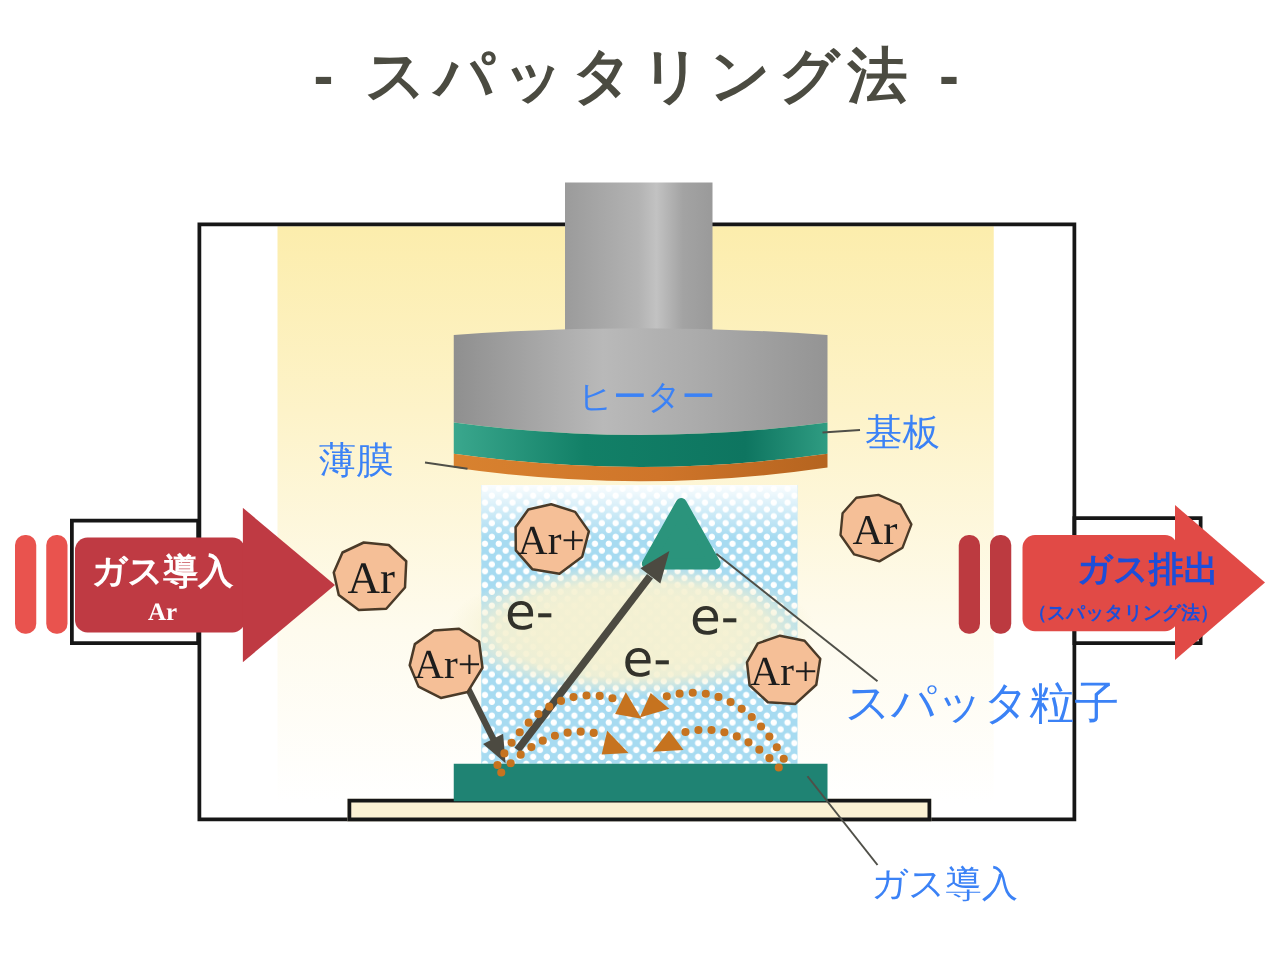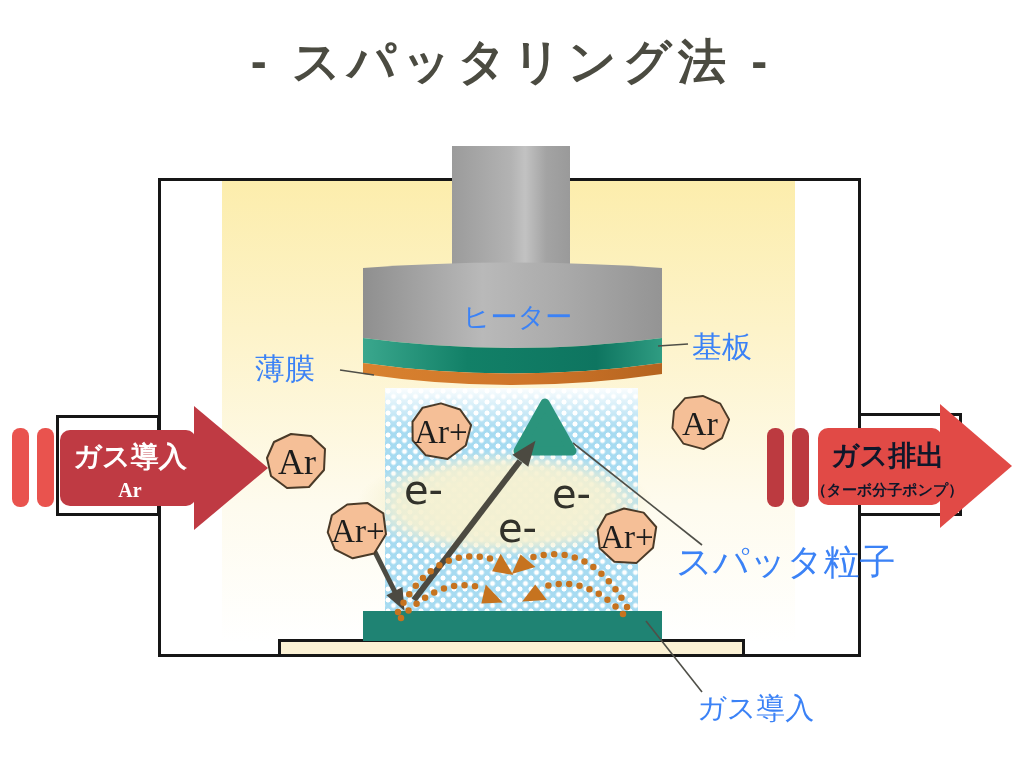--- a/index.html
+++ b/index.html
@@ -74,21 +74,21 @@
   #inlet-body{left:60px;top:430px;width:136px;height:76px;border-radius:10px;background:#bf3a43;}
   #inlet-head{left:194px;top:406px;width:74px;height:124px;background:#bf3a43;
               clip-path:polygon(0 0,100% 50%,0 100%);}
   #inlet-text{left:60px;top:438px;width:140px;text-align:center;color:#fff;}
   #inlet-text .main{font-size:28px;font-weight:bold;}
   #inlet-text .sub{font-size:20px;font-weight:bold;font-family:"Liberation Serif","DejaVu Serif",serif;margin-top:3px;}
 
   #outlet-body{left:818px;top:428px;width:124px;height:77px;border-radius:10px;background:#e14a46;}
   #outlet-head{left:940px;top:404px;width:72px;height:124px;background:#e14a46;
                clip-path:polygon(0 0,100% 50%,0 100%);}
-  #outlet-text{left:800px;top:437px;width:175px;text-align:center;color:#0f172a;}
+  #outlet-text{left:800px;top:437px;width:175px;text-align:right;color:#1d4ed8;}
   #outlet-text .main{font-size:28px;font-weight:bold;}
   #outlet-text .sub{font-size:15px;font-weight:bold;margin-top:6px;}
 </style>
 </head>
 <body>
 
 <div id="stage">
 
   <div class="abs" id="chamber-glow"></div>
 
@@ -209,16 +209,16 @@
     <div class="main">ガス導入</div>
     <div class="sub">Ar</div>
   </div>
 
   <div class="abs vbar outlet" id="outlet-bar-1"></div>
   <div class="abs vbar outlet" id="outlet-bar-2"></div>
   <div class="abs" id="outlet-body"></div>
   <div class="abs" id="outlet-head"></div>
   <div class="abs" id="outlet-text">
     <div class="main">ガス排出</div>
-    <div class="sub">（ターボ分子ポンプ）</div>
+    <div class="sub">（スパッタリング法）</div>
   </div>
 
 </div>
 
 </body></html>

